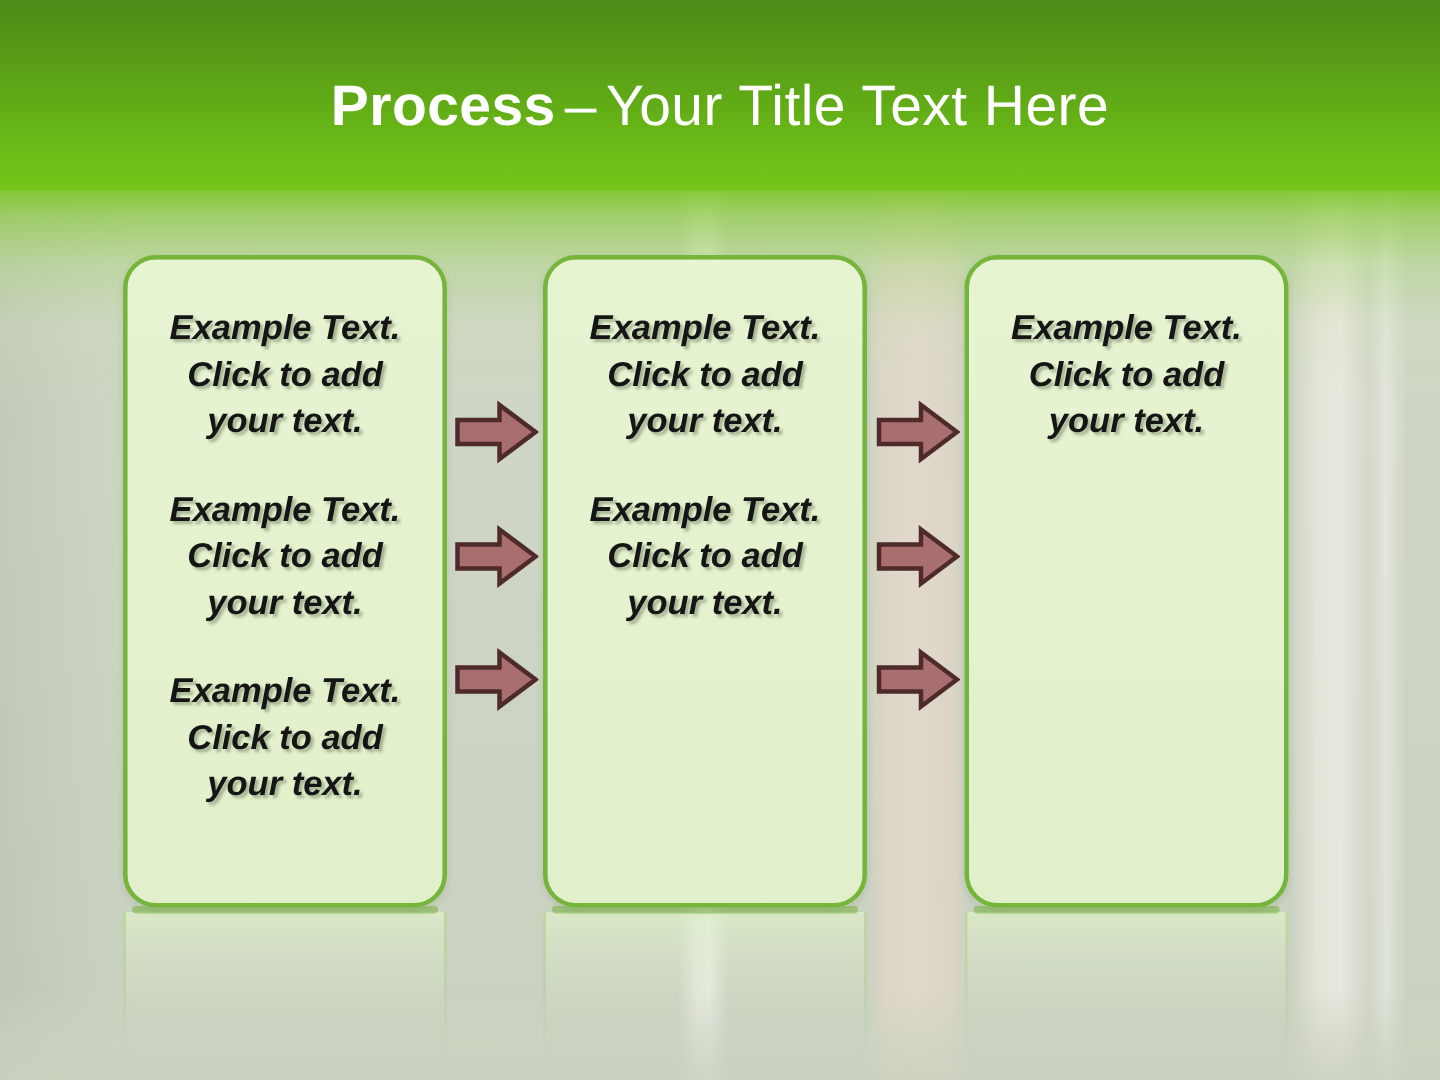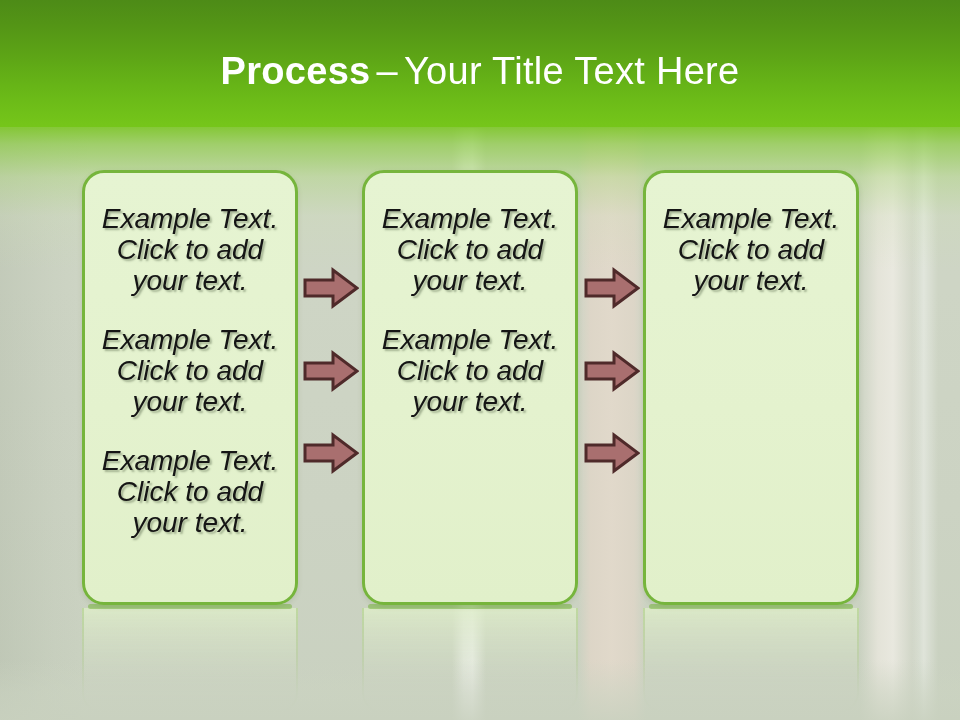--- a/index.html
+++ b/index.html
@@ -132,22 +132,22 @@
     border-radius: 22px;
     background: linear-gradient(to bottom, #e6f4d2 0%, #e4f2ce 55%, #e1f0ca 100%);
     box-shadow: 0 2px 5px rgba(90,110,70,0.16);
   }
   .pbox-inner {
     padding: 30px 14px 0 14px;
     text-align: center;
   }
   .ptext {
     font-style: italic;
-    font-weight: normal;
-    font-size: 28px;
+    font-weight: bold;
+    font-size: 23px;
     line-height: 31px;
     color: #151515;
     text-shadow: 2px 2px 2px rgba(110,125,95,0.55);
     margin: 0 0 28px 0;
     white-space: pre-line;
   }
   .ptext:last-child { margin-bottom: 0; }
 
   
   .arrow {

